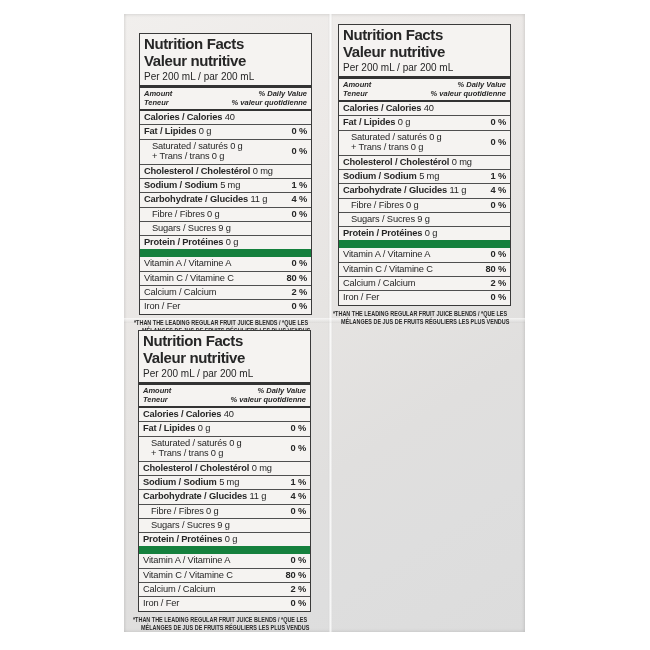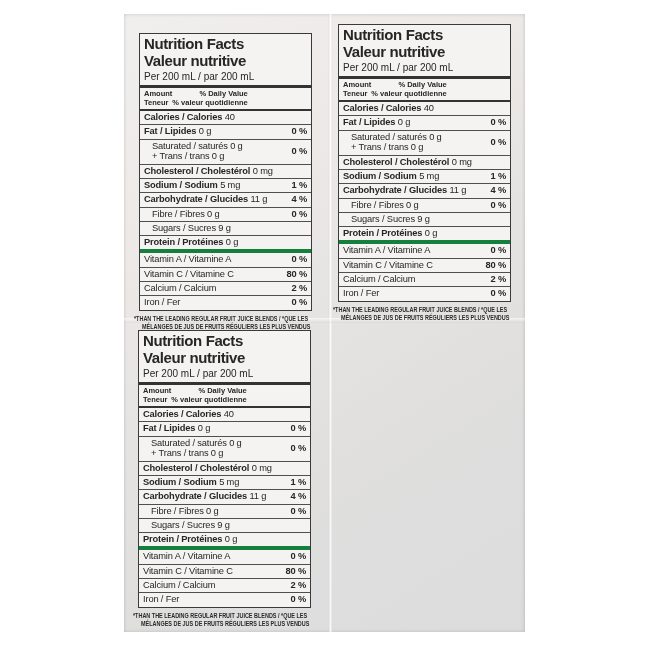--- a/index.html
+++ b/index.html
@@ -40,33 +40,33 @@
     padding-top:2px; color:#262626;
   }
   .pad { padding-left:4px; padding-right:4px; }
   .nft-title {
     font-size:15px; font-weight:bold; line-height:16.5px;
     letter-spacing:-0.4px; white-space:nowrap;
   }
   .nft-serving { font-size:10px; line-height:11px; margin:2px 0 3px; white-space:nowrap; }
   .rule-thick { height:3px; background:#333; }
   .nft-header {
-    display:flex; align-items:flex-end;
-    border-bottom:2px solid #333; padding-top:2px; padding-bottom:2px;
+    display:flex; justify-content:space-between; align-items:flex-end;
+    border-bottom:2px solid #333; padding-top:2px; padding-bottom:2px;font-style:italic;
   }
   .hdr-left div, .hdr-right div { font-size:7.5px; font-weight:bold; line-height:8.5px; white-space:nowrap; }
   .hdr-right { text-align:right; }
 
   .row {
     display:flex; justify-content:space-between; align-items:center;
     border-top:1px solid #4f4f4f; padding-top:1px; padding-bottom:1.5px;
     font-size:9.3px; line-height:10.8px; letter-spacing:-0.15px;
   }
   .row.first { border-top:none; }
-  .row.heavy { border-top:4px solid #15803d; }
+  .row.heavy { border-top:8px solid #15803d; }
   .row .lbl { white-space:nowrap; }
   .row.indent .lbl { padding-left:8px; }
   .row .dv { font-weight:bold; white-space:nowrap; margin-left:3px; }
   .row b { letter-spacing:-0.15px; }
   .two-line div { white-space:nowrap; }
 
   
   .nft-footnote { margin:4px 0 0 -5px; font-size:6.5px; font-weight:bold; line-height:8px; color:#2a2a2a; }
   .nft-footnote .fn { transform:scaleX(0.84); transform-origin:0 50%; white-space:nowrap; }
   .nft-footnote .fn2 { margin-left:8px; }

